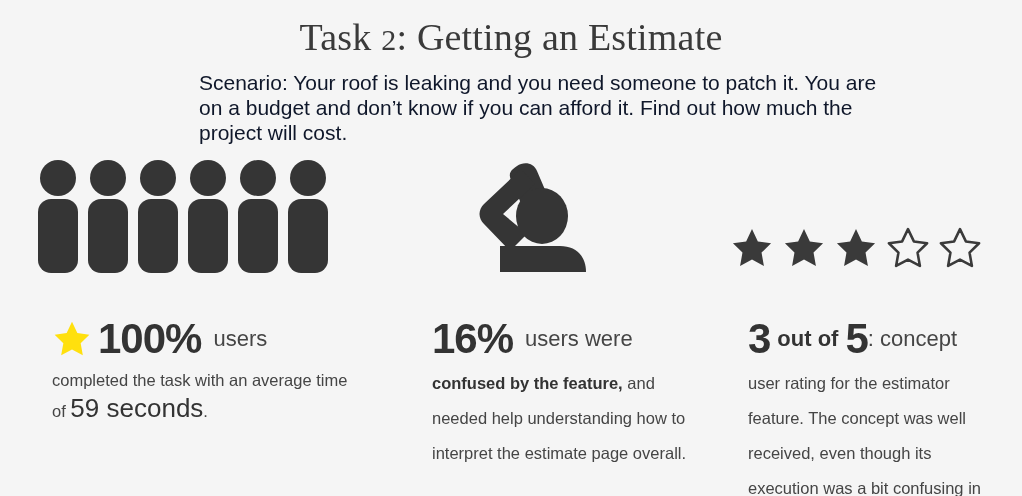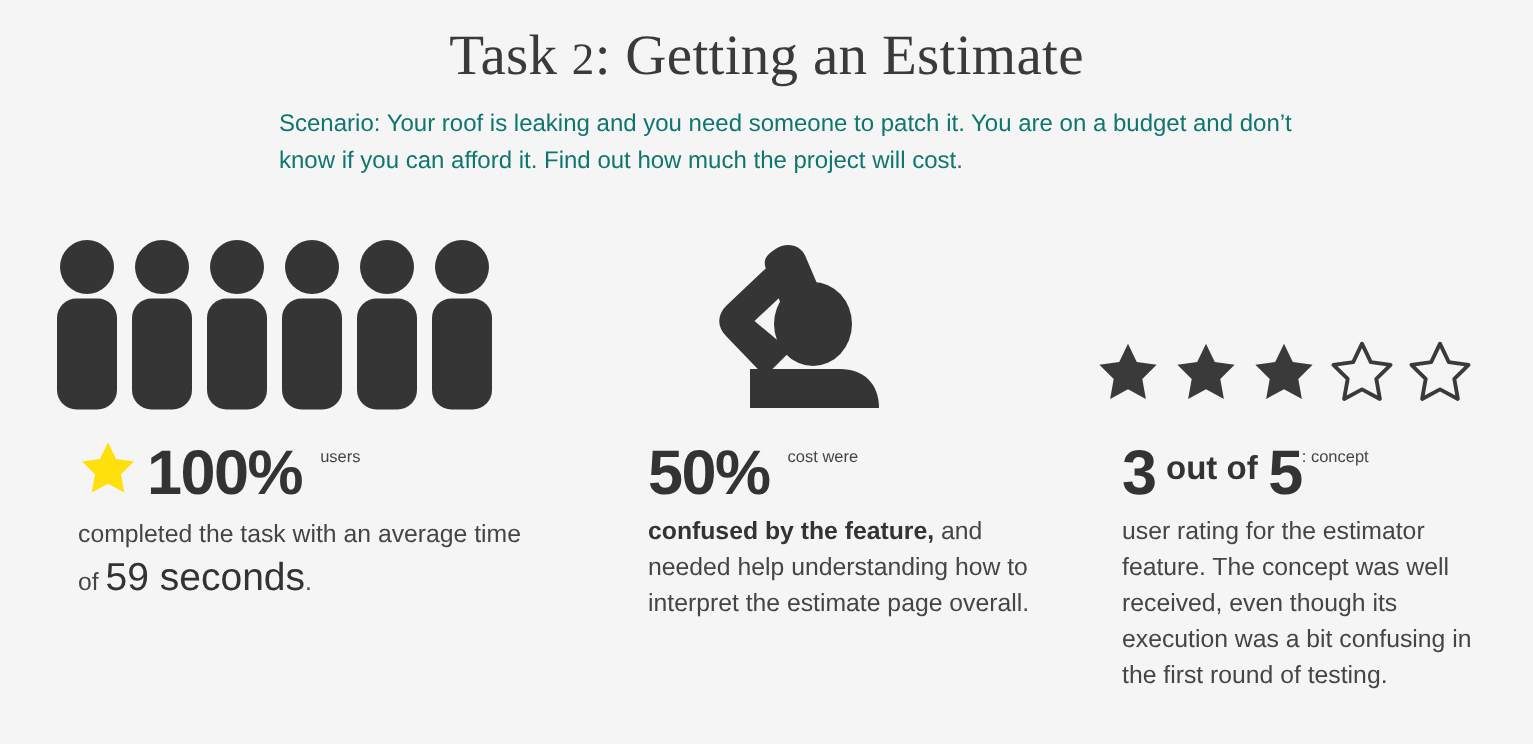--- a/index.html
+++ b/index.html
@@ -35,25 +35,25 @@
     color: #3a3a3a;
     letter-spacing: 0.2px;
   }
   .title .num {
     font-size: 30px;
     vertical-align: baseline;
   }
   .scenario {
     position: absolute;
     top: 70px;
-    left: 186px;
+    left: 199px;
     width: 690px;
-    font-size: 16px;
+    font-size: 21px;
     line-height: 25px;
-    color: #0f766e;
+    color: #0f172a;
     font-weight: 400;
   }
 
   
   .col {
     position: absolute;
     top: 160px;
   }
   .col-left   { left: 38px;  width: 320px; }
   .col-mid    { left: 432px; width: 260px; }
@@ -100,50 +100,52 @@
   .stat {
     position: absolute;
     top: 292px;
   }
   .stat-left  { left: 52px;  width: 300px; }
   .stat-mid   { left: 432px; width: 255px; }
   .stat-right { left: 748px; width: 255px; }
 
   .headline {
     display: flex;
+    align-items: center;
     flex-wrap: wrap;
+    margin-top: 24px;
   }
   .big {
     font-size: 42px;
     font-weight: bold;
     color: #333333;
     letter-spacing: -1px;
     line-height: 46px;
   }
   .mid {
     font-size: 22px;
     font-weight: bold;
     color: #333333;
     line-height: 40px;
   }
   .small {
-    font-size: 11px;
+    font-size: 22px;
     font-weight: 400;
     color: #454545;
     line-height: 26px;
   }
   .star-badge { margin-right: 6px; display: inline-flex; }
 
   .body-text {
     font-size: 16.5px;
     line-height: 28px;
     color: #454545;
     margin-top: 4px;
   }
-  .body-text.tight { line-height: 24px; }
+  .body-text.tight { line-height: 35px; }
   .body-text b { font-weight: bold; color: #333333; }
   .body-text .inline-mid {
     font-size: 26px;
     font-weight: normal;
     color: #333333;
   }
   .gap-s { display: inline-block; width: 7px; }
   .gap-m { display: inline-block; width: 12px; }
 </style>
 </head>
@@ -232,23 +234,23 @@
       <span class="gap-m"></span>
       <span class="small">users</span>
     </div>
     <div class="body-text">
       <span>completed the task with an average time of </span><span class="inline-mid">59 seconds</span><span>.</span>
     </div>
   </div>
 
   <div class="stat stat-mid">
     <div class="headline">
-      <span class="big">50%</span>
+      <span class="big">16%</span>
       <span class="gap-m"></span>
-      <span class="small">cost were</span>
+      <span class="small">users were</span>
     </div>
     <div class="body-text tight">
       <b>confused by the feature,</b><span> and needed help understanding how to interpret the estimate page overall.</span>
     </div>
   </div>
 
   <div class="stat stat-right">
     <div class="headline">
       <span class="big">3</span>
       <span class="gap-s"></span>

